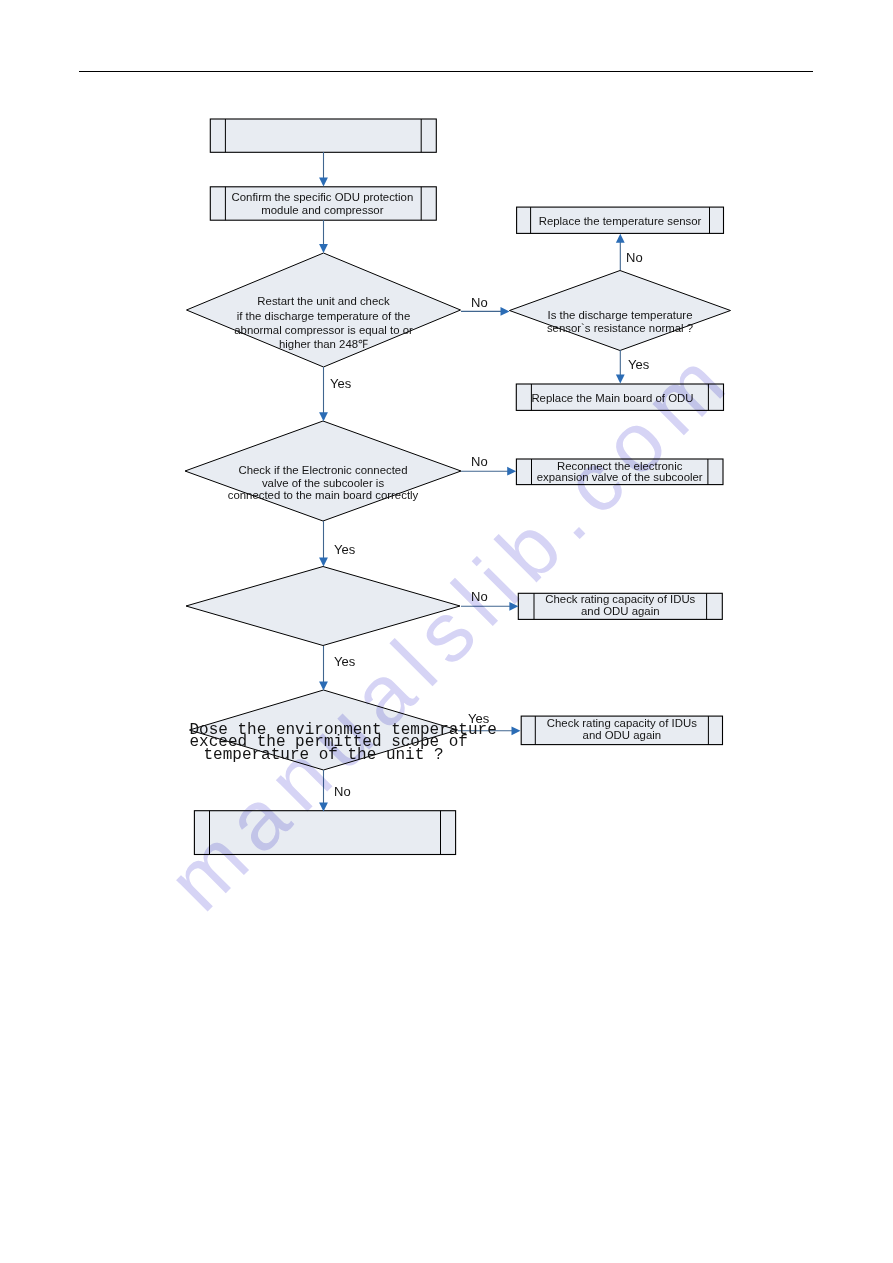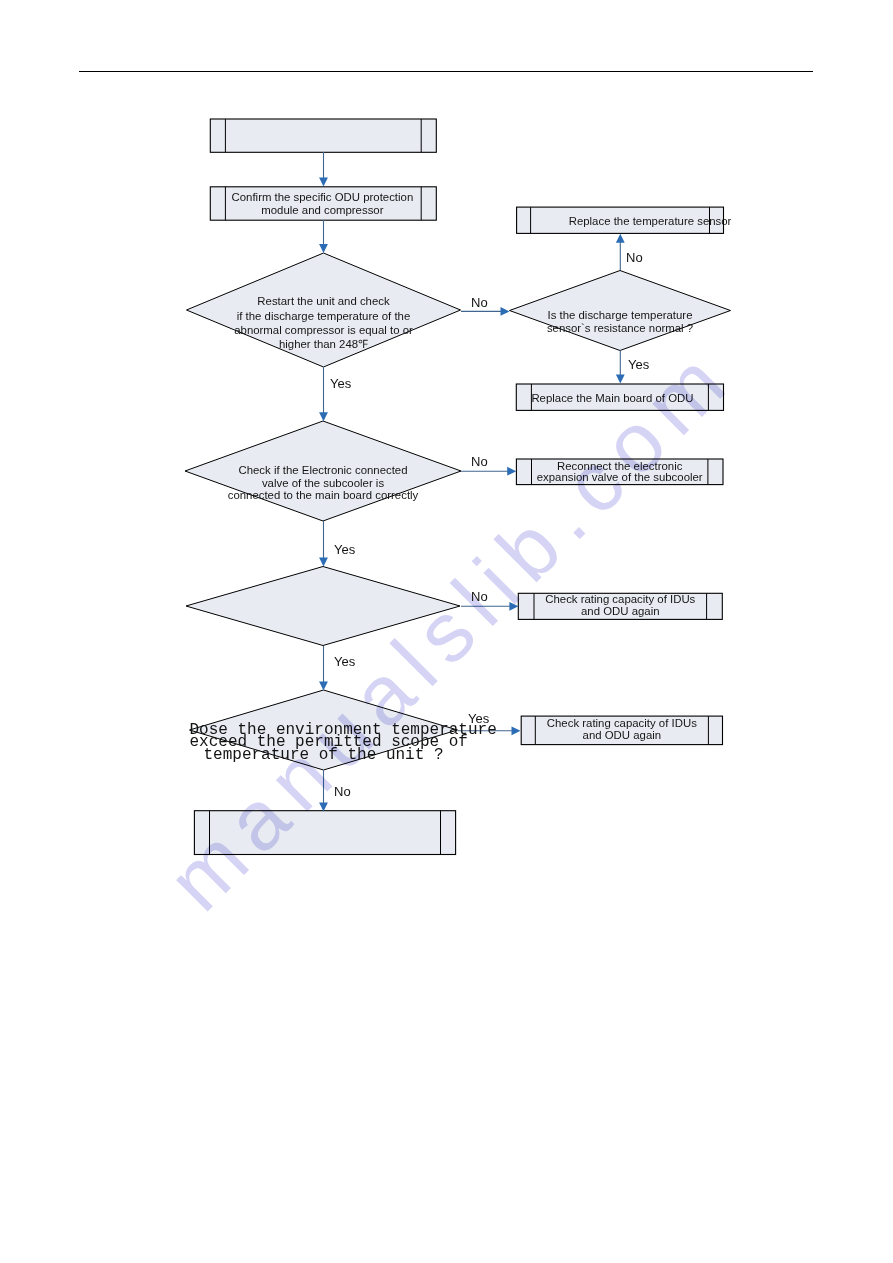--- a/index.html
+++ b/index.html
@@ -145,21 +145,21 @@
   <div class="watermark">
     <div class="wm-text" style="left:149px;top:861px;font-size:84px;letter-spacing:12.3px;color:#d6d4f5;transform:rotate(-45deg);transform-origin:0 0;">manualslib.com</div>
   </div>
 
     <div class="boxtext" style="line-height: 13.1px; font-size: 11.4px; left: 225.4px; width: 194px; text-align: center; top: 191.2px;">Confirm the specific ODU protection
 module and compressor</div>
     <div class="nodetext" style="line-height: 14.2px; font-size: 11.4px; left: 186.5px; width: 274px; text-align: center; top: 282.45px;">Restart the unit and check
 if the discharge temperature of the
 abnormal compressor is equal to or
 higher than 248℉</div>
-    <div class="boxtext" style="line-height: 12px; font-size: 11.4px; left: 530.6px; width: 178.9px; text-align: center; top: 215.25px; margin-left: 30px;">Replace the temperature sensor</div>
+    <div class="boxtext" style="line-height: 12px; font-size: 11.4px; left: 530.6px; width: 178.9px; text-align: center; top: 215.25px;">Replace the temperature sensor</div>
     <div class="nodetext" style="line-height: 13.5px; font-size: 11.4px; left: 509.5px; width: 221px; top: 296.8px;">Is the discharge temperature
 sensor`s resistance normal ?</div>
     <div class="boxtext" style="line-height: 12px; font-size: 11.4px; left: 531.4px; width: 159px; text-align: center; top: 391.75px;">Replace the Main board of ODU</div>
     <div class="nodetext" style="line-height: 12.35px; font-size: 11.4px; left: 185px; width: 276px; text-align: center; top: 452.475px;">Check if the Electronic connected
 valve of the subcooler is
 connected to the main board correctly</div>
     <div class="boxtext" style="line-height: 11.2px; font-size: 11.4px; left: 531.5px; width: 176.4px; text-align: center; top: 460.95px;">Reconnect the electronic
 expansion valve of the subcooler</div>
     <div class="boxtext" style="line-height: 11.8px; font-size: 11.4px; left: 534px; width: 172.6px; text-align: center; top: 594.25px;">Check rating capacity of IDUs
 and ODU again</div>

